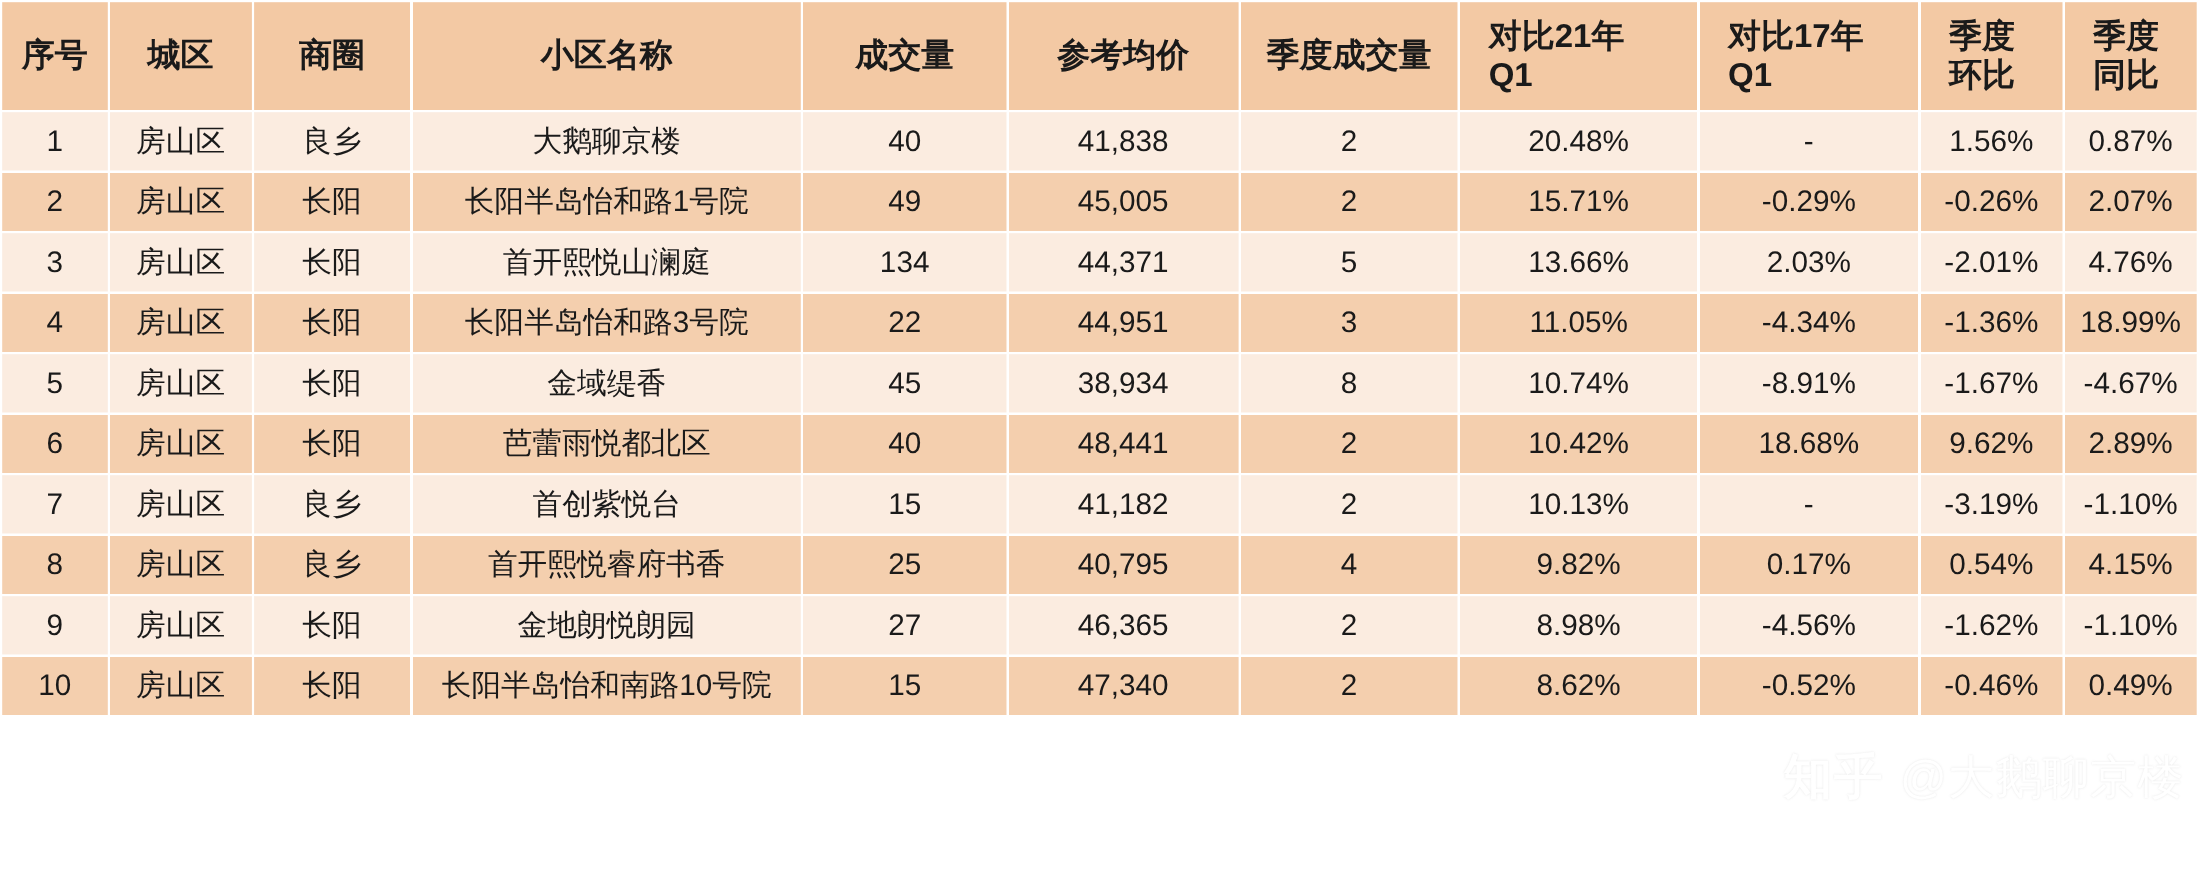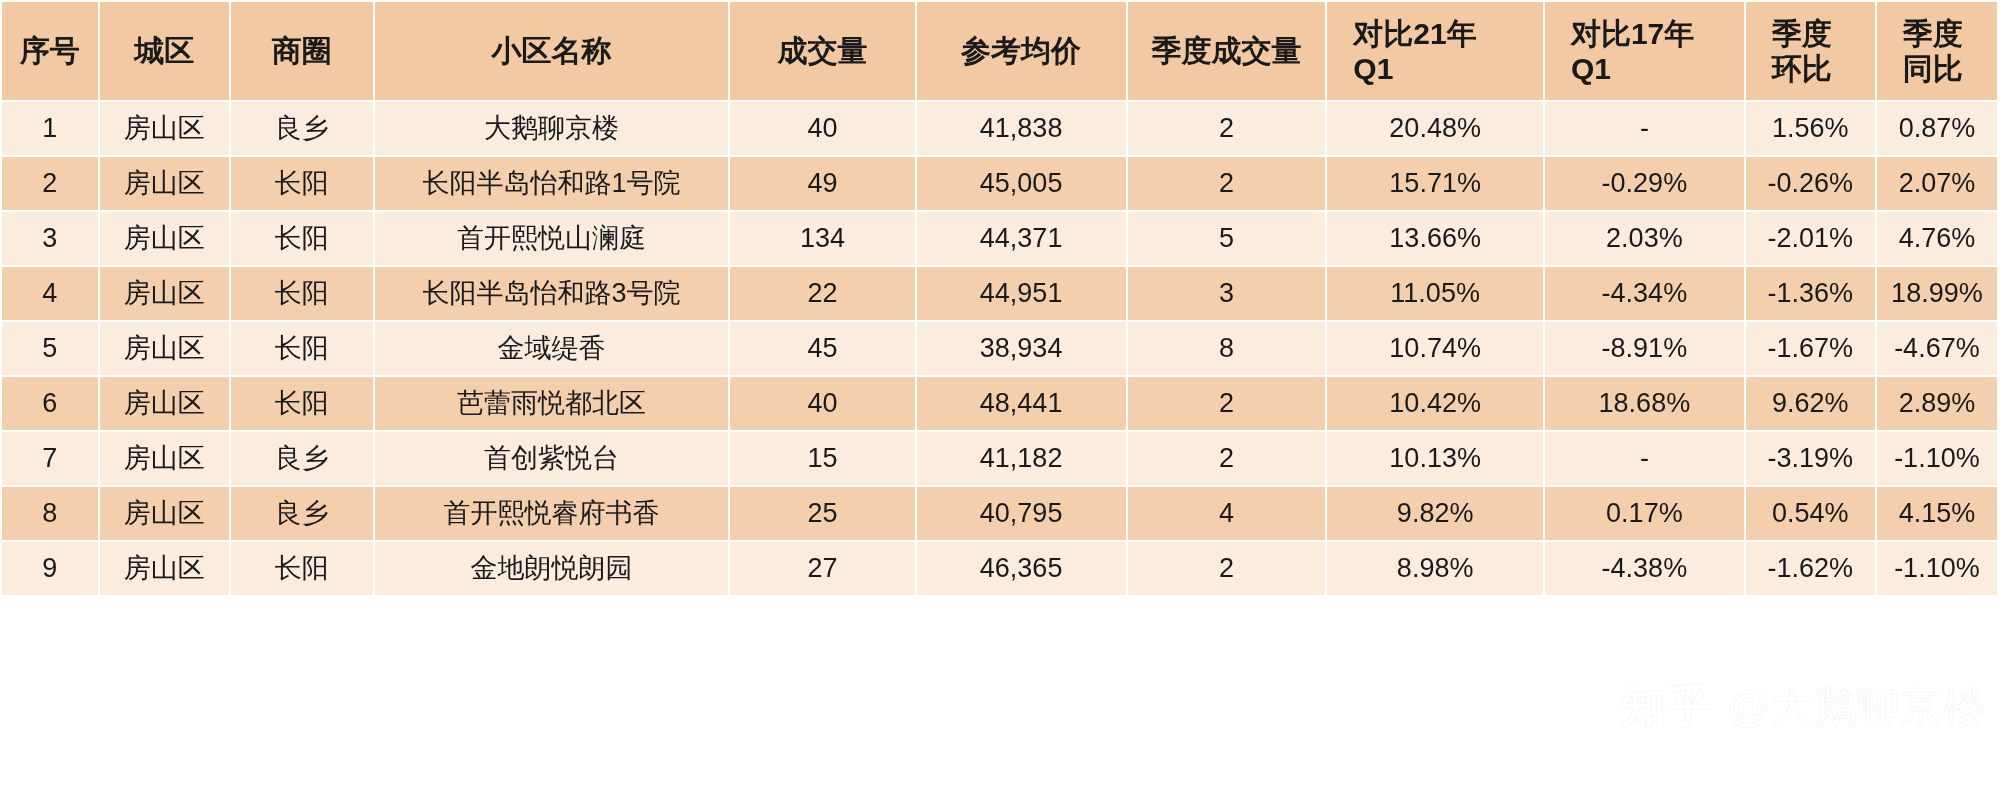--- a/index.html
+++ b/index.html
@@ -237,23 +237,36 @@
       </tr>
       <tr class="odd">
         <td>9</td>
         <td>房山区</td>
         <td>长阳</td>
         <td>金地朗悦朗园</td>
         <td>27</td>
         <td>46,365</td>
         <td>2</td>
         <td>8.98%</td>
-        <td>-4.38%</td>
+        <td>-4.56%</td>
         <td>-1.62%</td>
         <td>-1.10%</td>
+      </tr>
+      <tr class="even">
+        <td>10</td>
+        <td>房山区</td>
+        <td>长阳</td>
+        <td>长阳半岛怡和南路10号院</td>
+        <td>15</td>
+        <td>47,340</td>
+        <td>2</td>
+        <td>8.62%</td>
+        <td>-0.52%</td>
+        <td>-0.46%</td>
+        <td>0.49%</td>
       </tr>
     </tbody>
   </table>
 
   <div class="watermark">
     <span class="zhihu-logo">知乎</span>
     <span class="zhihu-user">@大鹅聊京楼</span>
   </div>
 </div>
 

